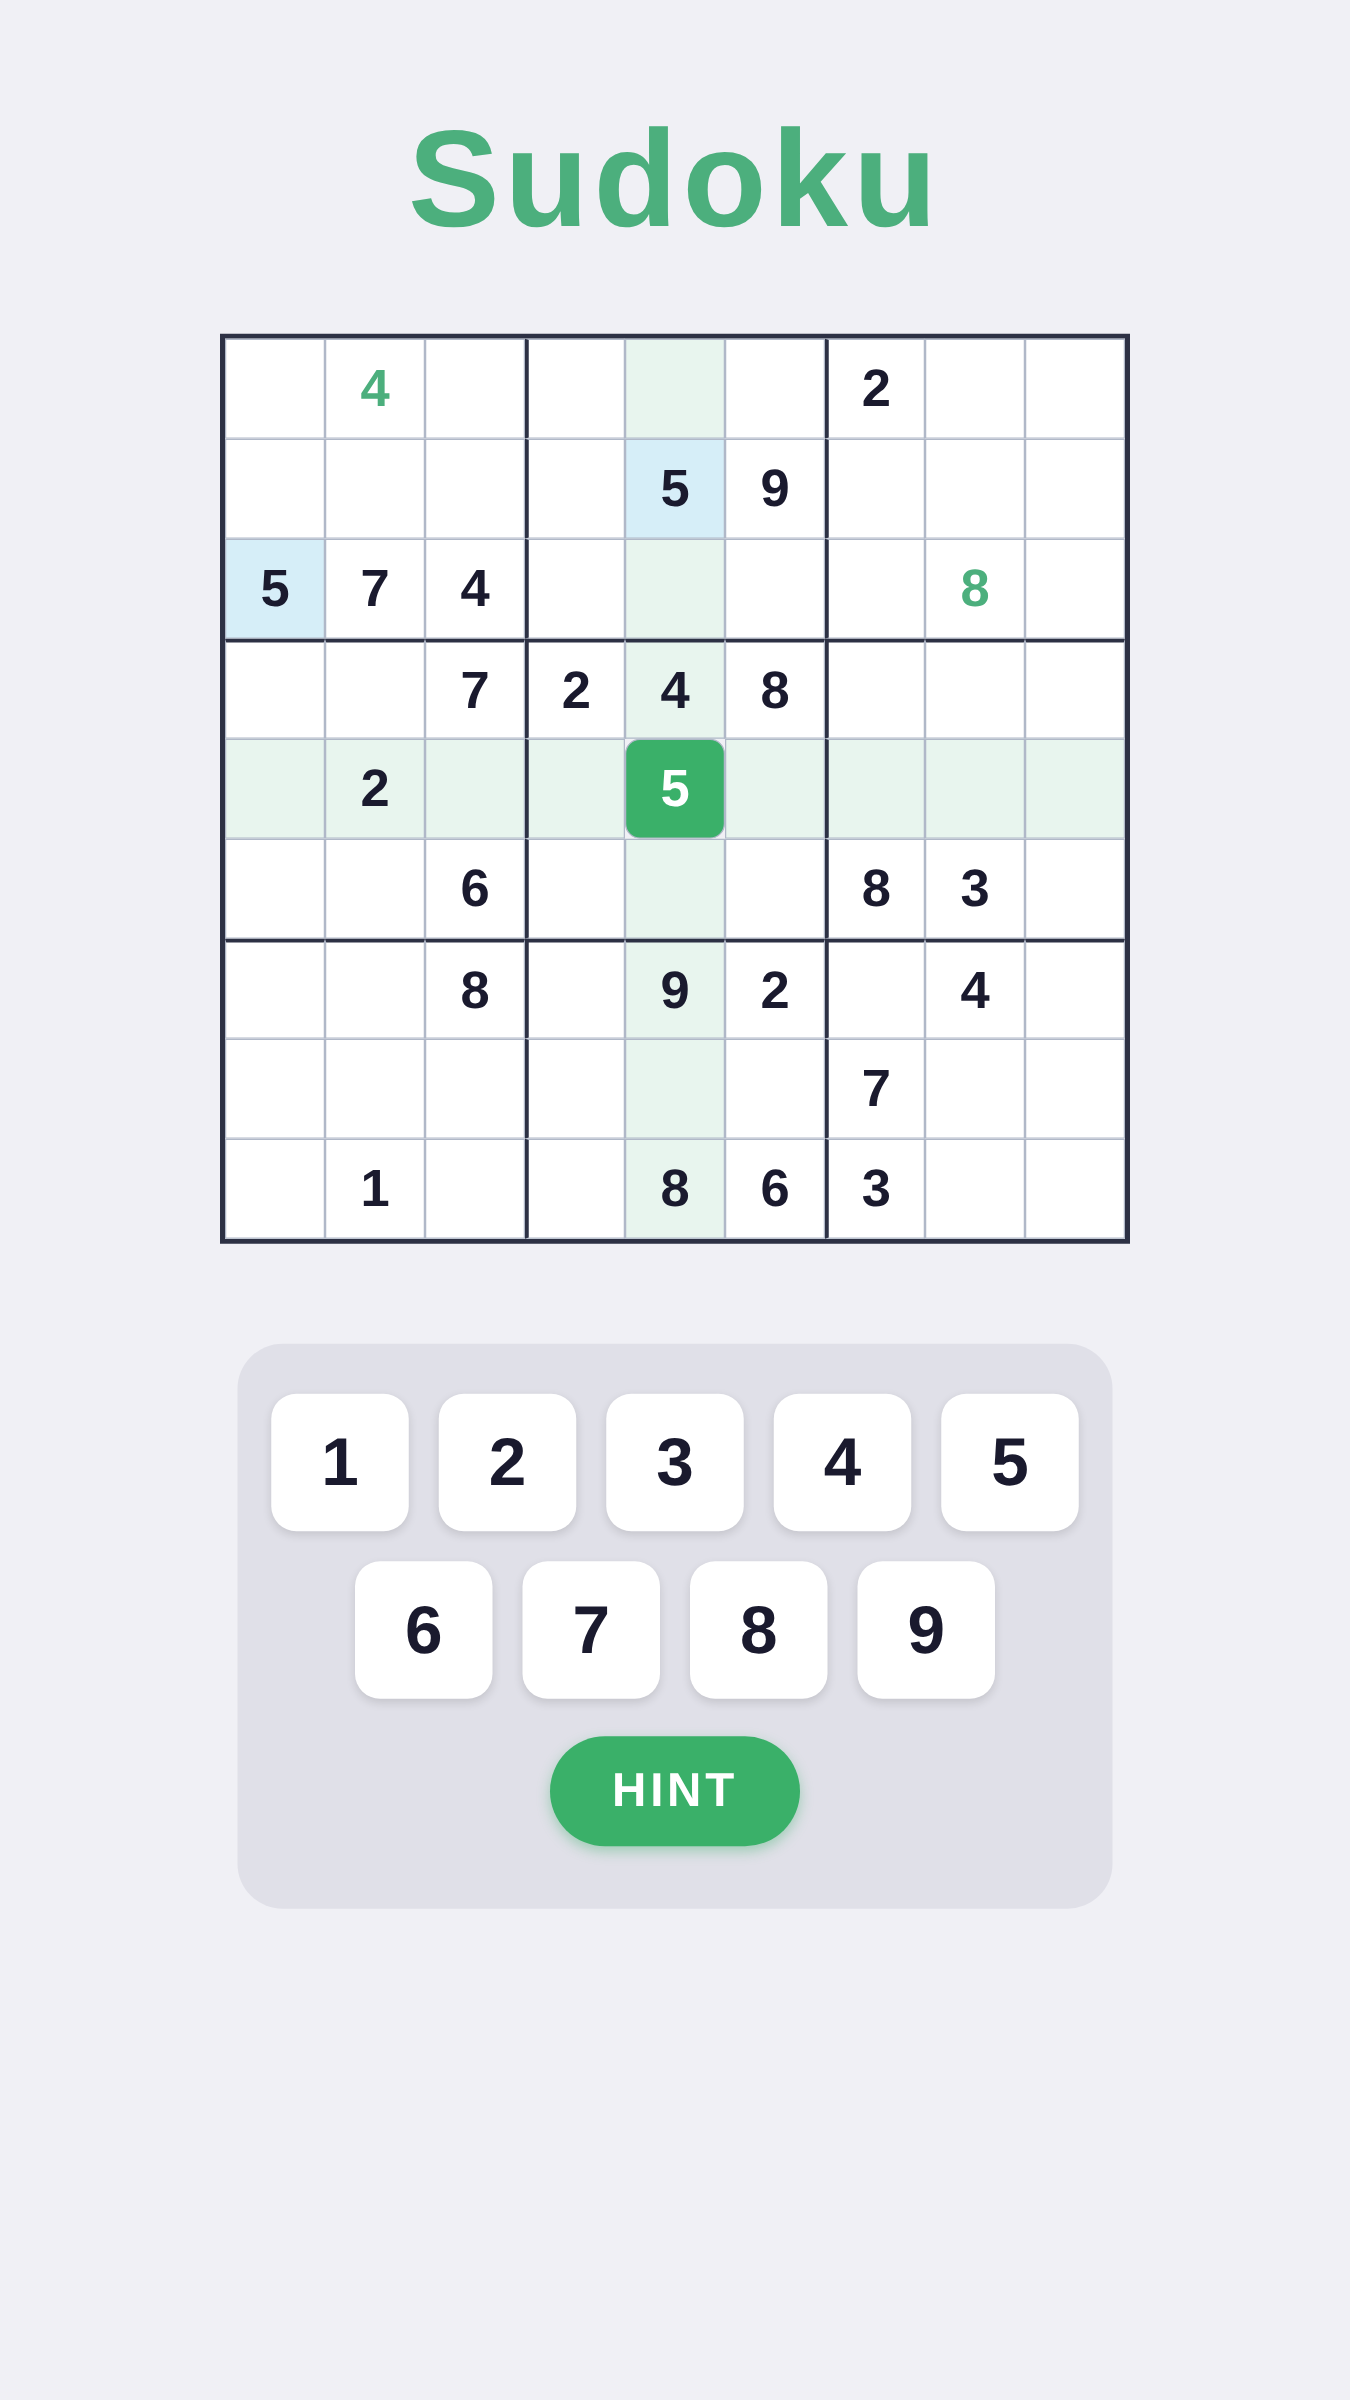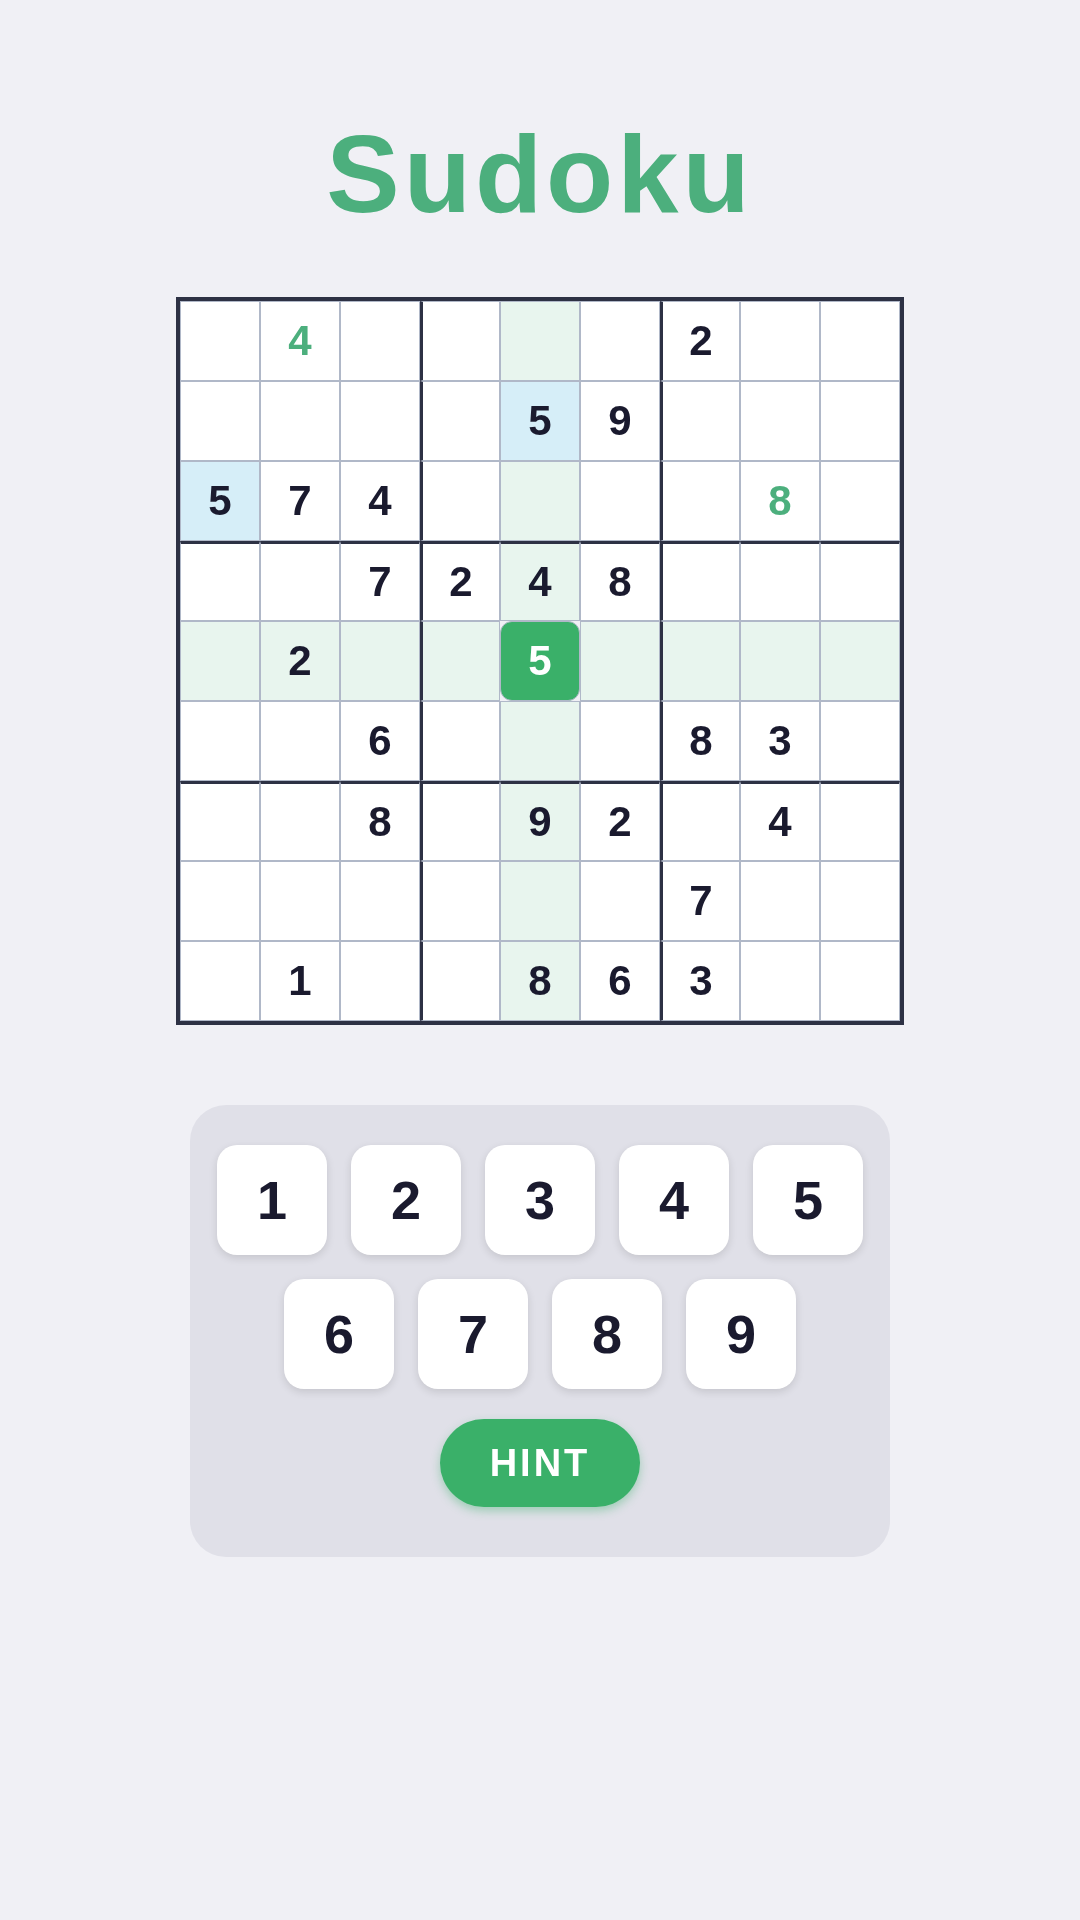--- a/index.html
+++ b/index.html
@@ -9,21 +9,21 @@
       width: 1080px;
       min-height: 1920px;
       background: #f0f0f5;
       display: flex;
       flex-direction: column;
       align-items: center;
       font-family: 'Arial', sans-serif;
     }
 
     #title {
-      margin-top: 110px;
+      margin-top: 80px;
       font-size: 110px;
       font-weight: 900;
       color: #4caf7d;
       letter-spacing: 4px;
     }
 
     #grid-container {
       margin-top: 60px;
       border: 4px solid #2d3144;
       display: grid;

